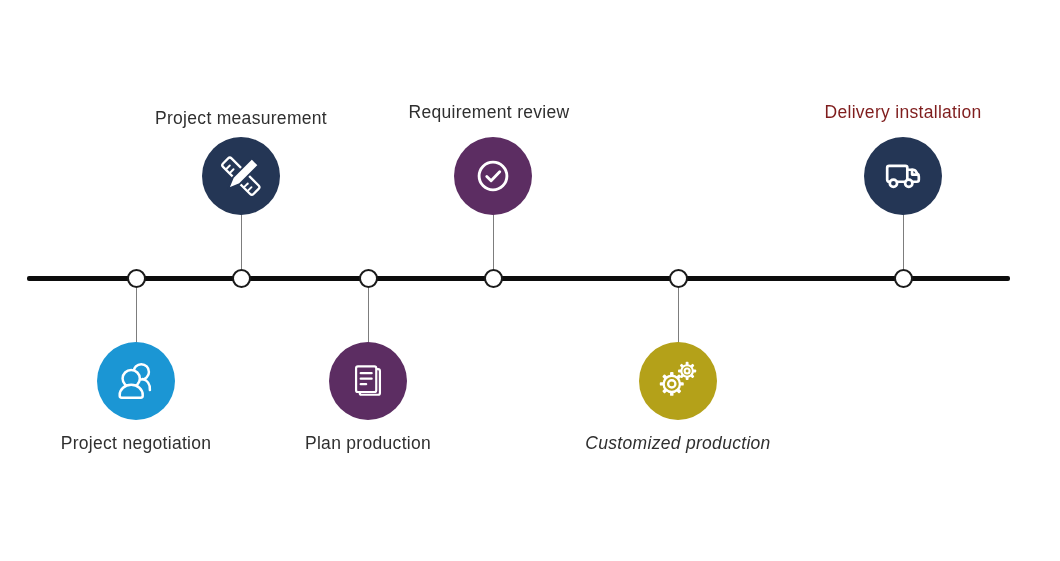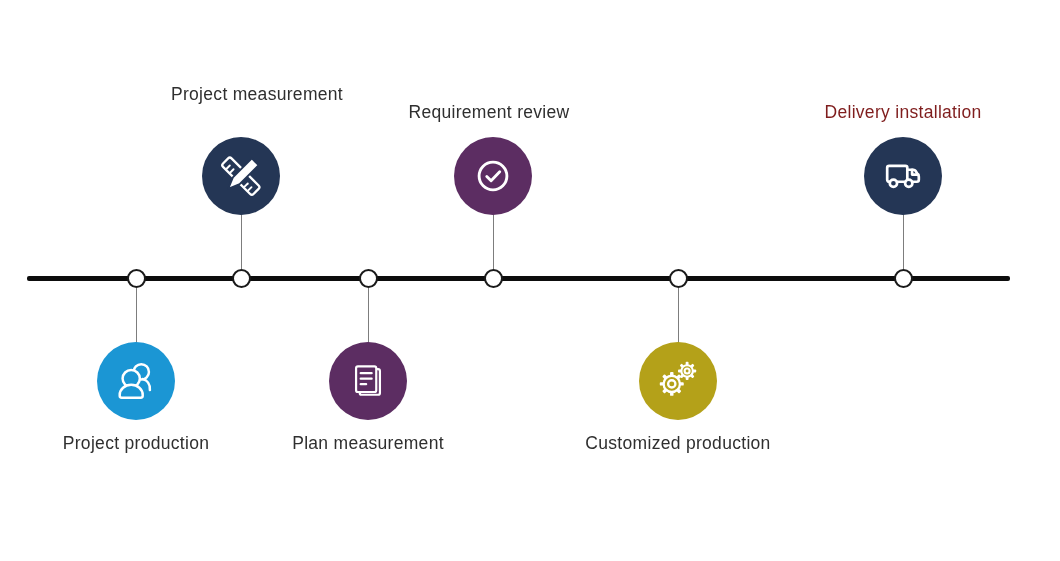--- a/index.html
+++ b/index.html
@@ -64,60 +64,60 @@
           <svg viewBox="0 0 48 48" width="46" height="46">
     <g fill="none" stroke="#fff" stroke-width="2.6" stroke-linecap="round" stroke-linejoin="round">
       <circle cx="29.5" cy="14.5" r="8"></circle>
       <path d="M38.5 33.5 c0.5,-6.5 -3,-10.5 -7.5,-11.5"></path>
       <circle cx="19" cy="21.5" r="9" fill="#1b96d4"></circle>
       <path d="M9 41.5 h20 a2 2 0 0 0 2 -2 v-1 a12 10.5 0 0 0 -24 0 v1 a2 2 0 0 0 2 2 z" fill="#1b96d4"></path>
     </g>
   </svg>
         </div>
     <div class="node" style="left: 126.5px; top: 269px; border-color: rgb(26, 26, 26);"></div>
-    <div class="label" style="left: 136px; top: 433px; color: rgb(47, 47, 47);">Project production</div>
+    <div class="label" style="left: 136px; top: 433px; color: rgb(47, 47, 47);">Project negotiation</div>
   </div>
       <div class="milestone">
     <div class="connector" style="left: 241px; background: rgb(125, 125, 125); top: 213px; height: 56px;"></div>
     <div class="bubble" style="left: 202px; top: 137px; background: rgb(36, 54, 85);">
           <svg viewBox="0 0 48 48" width="46" height="46">
     <g transform="rotate(-45 24 24)">
       <rect x="17.5" y="1.5" width="12.5" height="45" rx="2.5" fill="none" stroke="#fff" stroke-width="2.4"></rect>
       <g stroke="#fff" stroke-width="2" stroke-linecap="round">
         <line x1="18" y1="8" x2="23.5" y2="8"></line>
         <line x1="18" y1="13.5" x2="23.5" y2="13.5"></line>
         <line x1="18" y1="34.5" x2="23.5" y2="34.5"></line>
         <line x1="18" y1="40" x2="23.5" y2="40"></line>
       </g>
     </g>
     <g transform="rotate(45 24 24)">
       <path d="M19 3 h10 v28 l-5 12 l-5 -12 z" fill="#fff" stroke="#243655" stroke-width="2" stroke-linejoin="round"></path>
     </g>
   </svg>
         </div>
     <div class="node" style="left: 231.5px; top: 269px; border-color: rgb(26, 26, 26);"></div>
-    <div class="label" style="left: 241px; top: 84px; color: rgb(47, 47, 47); margin-left: 16px;">Project measurement</div>
+    <div class="label" style="left: 241px; top: 108px; color: rgb(47, 47, 47);">Project measurement</div>
   </div>
       <div class="milestone">
     <div class="connector" style="left: 368px; background: rgb(125, 125, 125); top: 288px; height: 56px;"></div>
     <div class="bubble" style="left: 329px; top: 342px; background: rgb(92, 45, 98);">
           <svg viewBox="0 0 48 48" width="44" height="44">
     <g fill="none" stroke="#fff" stroke-width="2.4" stroke-linejoin="round">
       <rect x="15" y="11" width="22" height="28" rx="2"></rect>
       <rect x="11" y="8" width="22" height="28" rx="2" fill="#5c2d62"></rect>
       <g stroke-linecap="round">
         <line x1="16" y1="15.5" x2="28" y2="15.5"></line>
         <line x1="16" y1="21.5" x2="28" y2="21.5"></line>
         <line x1="16" y1="27.5" x2="22" y2="27.5"></line>
       </g>
     </g>
   </svg>
         </div>
     <div class="node" style="left: 358.5px; top: 269px; border-color: rgb(26, 26, 26);"></div>
-    <div class="label" style="left: 368px; top: 433px; color: rgb(47, 47, 47);">Plan measurement</div>
+    <div class="label" style="left: 368px; top: 433px; color: rgb(47, 47, 47);">Plan production</div>
   </div>
       <div class="milestone">
     <div class="connector" style="left: 493px; background: rgb(125, 125, 125); top: 213px; height: 56px;"></div>
     <div class="bubble" style="left: 454px; top: 137px; background: rgb(92, 45, 98);">
           <svg viewBox="0 0 48 48" width="46" height="46">
     <g fill="none" stroke="#fff" stroke-width="3" stroke-linecap="round" stroke-linejoin="round">
       <circle cx="24" cy="24" r="14.5"></circle>
       <path d="M17.5 24.5 l4.5 4.5 l9 -9.5"></path>
     </g>
   </svg>
@@ -149,21 +149,21 @@
               <rect x="32" y="4" width="3" height="5" rx="1" transform="rotate(180 33.5 13.5)"></rect>
               <rect x="32" y="4" width="3" height="5" rx="1" transform="rotate(225 33.5 13.5)"></rect>
               <rect x="32" y="4" width="3" height="5" rx="1" transform="rotate(270 33.5 13.5)"></rect>
               <rect x="32" y="4" width="3" height="5" rx="1" transform="rotate(315 33.5 13.5)"></rect>
             </g>
       <circle cx="33.5" cy="13.5" r="6" fill="#b4a119" stroke="#fff" stroke-width="2.2"></circle>
       <circle cx="33.5" cy="13.5" r="2.6" fill="none" stroke="#fff" stroke-width="2.2"></circle>
     </svg>
         </div>
     <div class="node" style="left: 668.5px; top: 269px; border-color: rgb(26, 26, 26);"></div>
-    <div class="label" style="left: 678px; top: 433px; color: rgb(47, 47, 47);">Customized production</div>
+    <div class="label" style="left: 678px; top: 433px; color: rgb(47, 47, 47); font-style: italic;">Customized production</div>
   </div>
       <div class="milestone">
     <div class="connector" style="left: 903px; background: rgb(125, 125, 125); top: 213px; height: 56px;"></div>
     <div class="bubble" style="left: 864px; top: 137px; background: rgb(36, 54, 85);">
           <svg viewBox="0 0 48 48" width="46" height="46">
     <g fill="none" stroke="#fff" stroke-width="2.8" stroke-linejoin="round" stroke-linecap="round">
       <rect x="7.5" y="13.5" width="21" height="16.5" rx="2"></rect>
       <path d="M28.5 17.5 h6.5 a2.4 2.4 0 0 1 2 1.1 l3 4.6 a3 3 0 0 1 .5 1.6 v3.2 a2 2 0 0 1 -2 2 h-10"></path>
       <path d="M33.5 17.5 v5 h6.5"></path>
       <circle cx="14" cy="31.5" r="3.8" fill="#243655"></circle>

